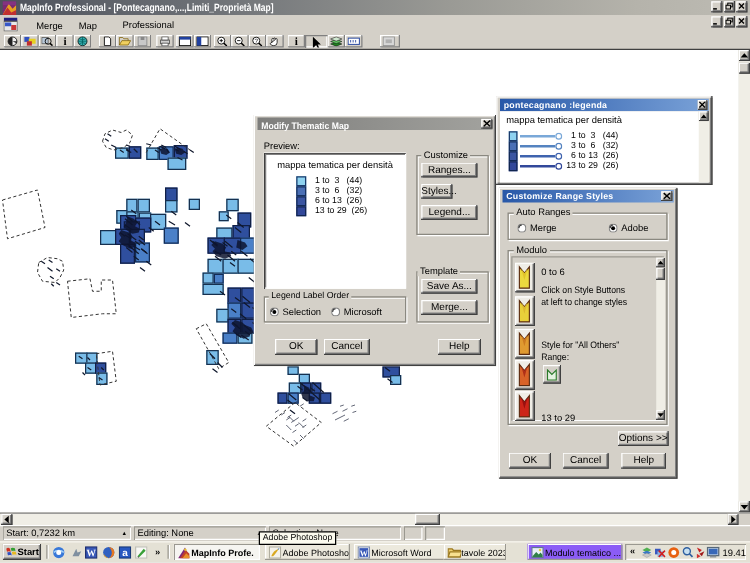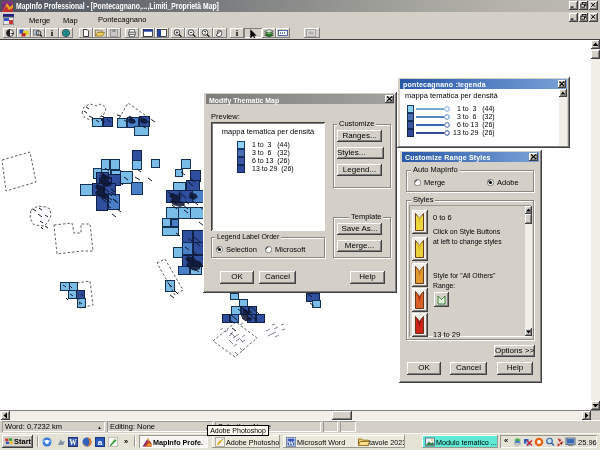--- a/index.html
+++ b/index.html
@@ -48,21 +48,21 @@
     <svg width="11" height="11" viewBox="0 0 11 11">
 <rect x="0" y="0" width="11" height="11" fill="#d4d0c8"></rect>
 <rect x="0" y="0" width="11" height="3" fill="#202080"></rect>
 <rect x="0" y="3" width="11" height="8" fill="#e8e8e8" stroke="#555"></rect>
 <rect x="1" y="4" width="5" height="3" fill="#3858c8"></rect>
 <rect x="6" y="6" width="4" height="4" fill="#c83838"></rect>
 </svg>
   </div>
 <div class="abs" style="left:29px;top:16px;font-size:7.5px;color:#000;">Merge</div>
 <div class="abs" style="left:63px;top:16px;font-size:7.5px;color:#000;">Map</div>
-<div class="abs" style="left:98px;top:15px;font-size:7.5px;color:#000;">Pontecagnano</div>
+<div class="abs" style="left:98px;top:15px;font-size:7.5px;color:#000;">Professional</div>
 <div class="abs btn" style="left:569px;top:13px;width:9px;height:9px;">
     <div style="position:absolute;left:0;top:0;width:100%;height:100%;font-size:7px;line-height:8px;text-align:center;font-weight:bold;color:#000;">
       <svg width="9" height="9">
         <rect x="1.5" y="5.5" width="3" height="1.2" fill="#000"></rect>
       </svg>
     </div>
   </div>
 <div class="abs btn" style="left:579px;top:13px;width:9px;height:9px;">
     <div style="position:absolute;left:0;top:0;width:100%;height:100%;font-size:7px;line-height:8px;text-align:center;font-weight:bold;color:#000;">
       <svg width="9" height="9">
@@ -376,21 +376,21 @@
     </svg>
   </div>
 <div class="abs btn" style="left:332px;top:411px;width:20px;height:9px;"></div>
 <div class="abs btn" style="left:582px;top:411px;width:9px;height:9px;">
     <svg width="9" height="9">
       <path d="M6.5 4.5 L3 1.5 V7.5 Z" fill="#000"></path>
     </svg>
   </div>
 <div class="abs" style="left:591px;top:411px;width:9px;height:9px;background:#d4d0c8;"></div>
 <div class="abs" style="left:0;top:420px;width:600px;height:13px;background:#d4d0c8;border-top:1px solid #fff;"></div>
-<div class="abs" style="left:2px;top:421px;width:103px;height:11px;box-shadow:inset 1px 1px 0 #9a9890,inset -1px -1px 0 #ffffff;font-size:7.5px;line-height:11px;color:#000;padding-left:3px;white-space:nowrap;overflow:hidden;">Word: 0,7232 km</div>
+<div class="abs" style="left:2px;top:421px;width:103px;height:11px;box-shadow:inset 1px 1px 0 #9a9890,inset -1px -1px 0 #ffffff;font-size:7.5px;line-height:11px;color:#000;padding-left:3px;white-space:nowrap;overflow:hidden;">Start: 0,7232 km</div>
 <div class="abs" style="left:97px;top:424px;font-size:5px;color:#000;transform:scale(0.9);">▲</div>
 <div class="abs" style="left:107px;top:421px;width:106px;height:11px;box-shadow:inset 1px 1px 0 #9a9890,inset -1px -1px 0 #ffffff;font-size:7.5px;line-height:11px;color:#000;padding-left:3px;white-space:nowrap;overflow:hidden;">Editing: None</div>
 <div class="abs" style="left:205px;top:424px;font-size:5px;color:#000;transform:scale(0.9);">▲</div>
 <div class="abs" style="left:215px;top:421px;width:106px;height:11px;box-shadow:inset 1px 1px 0 #9a9890,inset -1px -1px 0 #ffffff;font-size:7.5px;line-height:11px;color:#000;padding-left:3px;white-space:nowrap;overflow:hidden;">Selection: None</div>
 <div class="abs" style="left:323px;top:421px;width:15px;height:11px;box-shadow:inset 1px 1px 0 #9a9890,inset -1px -1px 0 #ffffff;font-size:7.5px;line-height:11px;color:#000;padding-left:3px;white-space:nowrap;overflow:hidden;"></div>
 <div class="abs" style="left:340px;top:421px;width:16px;height:11px;box-shadow:inset 1px 1px 0 #9a9890,inset -1px -1px 0 #ffffff;font-size:7.5px;line-height:11px;color:#000;padding-left:3px;white-space:nowrap;overflow:hidden;"></div>
 <div class="abs" style="left:0;top:433px;width:600px;height:17px;background:#e4e1d5;border-top:1px solid #f8f6f0;"></div>
 <div class="abs btn" style="left:2px;top:435px;width:31px;height:13px;">
     <div style="position:absolute;left:2px;top:1px;">
       <svg width="10" height="10" viewBox="0 0 10 10">
@@ -476,21 +476,21 @@
   </div>
 <div class="abs" style="left:355px;top:435px;width:50px;height:13px;background:#ece9dd;box-shadow:inset -1px -1px 0 #9a9890,inset 1px 1px 0 #fff;">
     <div style="position:absolute;left:3px;top:2px;">
       <svg width="11" height="10">
         <path d="M0.5 8.5 V2 h3.2 l1 1.2 h5.8 V8.5 Z" fill="#f0d070" stroke="#9a7820"></path>
         <path d="M0.5 8.5 L2 4.5 h9.5 L10 8.5 Z" fill="#f8e090" stroke="#9a7820"></path>
       </svg>
     </div>
     <div style="position:absolute;left:14px;top:2.5px;font-size:7.2px;white-space:nowrap;overflow:hidden;width:35px;">tavole 2023</div>
   </div>
-<div class="abs" style="left:422px;top:435px;width:76px;height:13px;background:#5eead4;box-shadow:inset -1px -1px 0 #9a9890,inset 1px 1px 0 #fff;">
+<div class="abs" style="left:422px;top:435px;width:76px;height:13px;background:#8b5cf6;box-shadow:inset -1px -1px 0 #9a9890,inset 1px 1px 0 #fff;">
     <div style="position:absolute;left:3px;top:2px;">
       <svg width="10" height="10">
         <rect x="0.5" y="1" width="9" height="8" fill="#e8f0f8" stroke="#607890"></rect>
         <path d="M1 8 L4 4.5 L6 6.5 L7.5 5 L9 7 V8.5 H1 Z" fill="#308048"></path>
         <circle cx="7" cy="3" r="1" fill="#e8d040"></circle>
       </svg>
     </div>
     <div style="position:absolute;left:14px;top:2.5px;font-size:7.2px;white-space:nowrap;overflow:hidden;width:61px;">Modulo tematico ...</div>
   </div>
 <div class="abs" style="left:500px;top:435px;width:97px;height:13px;box-shadow:inset 1px 1px 0 #9a9890,inset -1px -1px 0 #fff;"></div>
@@ -528,21 +528,21 @@
       <path d="M1.5 6 L4.5 8 L1.5 9.5 Z" fill="#d03030"></path>
     </svg>
   </div>
 <div class="abs" style="left:565px;top:437px;width:11px;height:10px;">
     <svg width="11" height="10">
       <rect x="1" y="1" width="9" height="6.5" fill="#c8d8e8" stroke="#586878"></rect>
       <rect x="2" y="2" width="7" height="4.5" fill="#3868b8"></rect>
       <rect x="3" y="7.5" width="5" height="1.5" fill="#889098"></rect>
     </svg>
   </div>
-<div class="abs" style="left:578px;top:438px;font-size:7.5px;color:#000;">25.96</div>
+<div class="abs" style="left:578px;top:438px;font-size:7.5px;color:#000;">19.41</div>
 <div class="abs" style="left:207px;top:425px;width:62px;height:11px;background:#fcfbef;border:1px solid #000;font-size:7px;line-height:10px;text-align:center;color:#000;z-index:60;">Adobe Photoshop</div>
 <div class="abs raised" style="left:203px;top:92px;width:194px;height:201px;"></div>
 <div class="abs" style="left:206px;top:94px;width:188px;height:10px;background:linear-gradient(to right,#7e7e7c,#a2a29e);"></div>
 <div class="abs" style="left:209px;top:95.5px;font-size:7.5px;font-weight:bold;color:#fff;white-space:nowrap;transform:scaleX(0.92);transform-origin:0 0;">Modify Thematic Map</div>
 <div class="abs btn" style="left:385px;top:95px;width:9px;height:8px;">
     <svg width="9" height="8">
       <path d="M2 1.5 L7 6 M7 1.5 L2 6" stroke="#000" stroke-width="1.1"></path>
     </svg>
   </div>
 <div class="abs" style="left:211px;top:112px;font-size:7.5px;color:#000;">Preview:</div>
@@ -552,24 +552,24 @@
 <div class="abs" style="left:252px;top:141px;font-size:7px;color:#000;white-space:nowrap;"> 1 to&nbsp;&nbsp;3&nbsp;&nbsp;&nbsp;(44)</div>
 <div class="abs" style="left:237px;top:149px;width:8px;height:8px;background:#4a6fb5;border:1px solid #15305e;"></div>
 <div class="abs" style="left:252px;top:149px;font-size:7px;color:#000;white-space:nowrap;"> 3 to&nbsp;&nbsp;6&nbsp;&nbsp;&nbsp;(32)</div>
 <div class="abs" style="left:237px;top:157px;width:8px;height:8px;background:#3a55a2;border:1px solid #122a56;"></div>
 <div class="abs" style="left:252px;top:157px;font-size:7px;color:#000;white-space:nowrap;"> 6 to 13&nbsp;&nbsp;(26)</div>
 <div class="abs" style="left:237px;top:165px;width:8px;height:8px;background:#32489a;border:1px solid #102550;"></div>
 <div class="abs" style="left:252px;top:165px;font-size:7px;color:#000;white-space:nowrap;">13 to 29&nbsp;&nbsp;(26)</div>
 <div class="abs group" style="left:333px;top:124px;width:58px;height:64px;"></div>
 <div class="abs gl" style="left:337px;top:120px;font-size:7.5px;">Customize</div>
 <div class="abs btn" style="left:337px;top:130px;width:45px;height:12px;font-size:8px;text-align:center;line-height:11px;color:#000;">Ranges...</div>
-<div class="abs btn" style="left:337px;top:147px;width:47px;height:12px;font-size:8px;text-align:left;line-height:11px;color:#000;">Styles...</div>
+<div class="abs btn" style="left:337px;top:147px;width:25px;height:12px;font-size:8px;text-align:center;line-height:11px;color:#000;">Styles...</div>
 <div class="abs btn" style="left:337px;top:164px;width:45px;height:12px;font-size:8px;text-align:center;line-height:11px;color:#000;">Legend...</div>
 <div class="abs group" style="left:333px;top:217px;width:58px;height:41px;"></div>
-<div class="abs gl" style="left:349px;top:213px;font-size:7.5px;">Template</div>
+<div class="abs gl" style="left:334px;top:213px;font-size:7.5px;">Template</div>
 <div class="abs btn" style="left:337px;top:223px;width:45px;height:12px;font-size:8px;text-align:center;line-height:11px;color:#000;">Save As...</div>
 <div class="abs btn" style="left:337px;top:240px;width:45px;height:12px;font-size:8px;text-align:center;line-height:11px;color:#000;">Merge...</div>
 <div class="abs group" style="left:211px;top:237px;width:114px;height:21px;"></div>
 <div class="abs gl" style="left:215px;top:233px;font-size:7px;">Legend Label Order</div>
 <div class="abs" style="left:216px;top:246px;width:7px;height:7px;">
     <svg width="7" height="7">
       <circle cx="3.5" cy="3.5" r="3.2" fill="#fff" stroke="#808080"></circle>
       <path d="M1 3.5 A2.8 2.8 0 0 1 3.5 1" fill="none" stroke="#404040"></path>
       <circle cx="3.5" cy="3.5" r="1.6" fill="#000"></circle>
     </svg>
@@ -635,38 +635,38 @@
 <div class="abs" style="left:453px;top:129px;font-size:7px;color:#000;white-space:nowrap;">13 to 29&nbsp;&nbsp;(26)</div>
 <div class="abs raised" style="left:399px;top:150px;width:143px;height:233px;"></div>
 <div class="abs" style="left:402px;top:152px;width:137px;height:10px;background:linear-gradient(to right,#2858a8,#7aa2d8);"></div>
 <div class="abs" style="left:405px;top:153.5px;font-size:7px;font-weight:bold;color:#fff;letter-spacing:0.2px;">Customize Range Styles</div>
 <div class="abs btn" style="left:529px;top:153px;width:9px;height:8px;">
     <svg width="9" height="8">
       <path d="M2 1.5 L7 6 M7 1.5 L2 6" stroke="#000" stroke-width="1.1"></path>
     </svg>
   </div>
 <div class="abs group" style="left:406px;top:170px;width:128px;height:22px;"></div>
-<div class="abs gl" style="left:411px;top:166px;font-size:7.5px;">Auto MapInfo</div>
+<div class="abs gl" style="left:411px;top:166px;font-size:7.5px;">Auto Ranges</div>
 <div class="abs" style="left:414px;top:179px;width:7px;height:7px;">
     <svg width="7" height="7">
       <circle cx="3.5" cy="3.5" r="3.2" fill="#fff" stroke="#808080"></circle>
       <path d="M1 3.5 A2.8 2.8 0 0 1 3.5 1" fill="none" stroke="#404040"></path>
     </svg>
   </div>
 <div class="abs" style="left:424px;top:178px;font-size:7.5px;color:#000;">Merge</div>
 <div class="abs" style="left:487px;top:179px;width:7px;height:7px;">
     <svg width="7" height="7">
       <circle cx="3.5" cy="3.5" r="3.2" fill="#fff" stroke="#808080"></circle>
       <path d="M1 3.5 A2.8 2.8 0 0 1 3.5 1" fill="none" stroke="#404040"></path>
       <circle cx="3.5" cy="3.5" r="1.6" fill="#000"></circle>
     </svg>
   </div>
 <div class="abs" style="left:497px;top:178px;font-size:7.5px;color:#000;">Adobe</div>
 <div class="abs group" style="left:406px;top:200px;width:128px;height:140px;"></div>
-<div class="abs gl" style="left:411px;top:196px;font-size:7.5px;">Styles</div>
+<div class="abs gl" style="left:411px;top:196px;font-size:7.5px;">Modulo</div>
 <div class="abs" style="left:409px;top:205px;width:122px;height:132px;box-shadow:inset 1px 1px 0 #9a9890,inset -1px -1px 0 #fff;"></div>
 <div class="abs btn" style="left:412px;top:210px;width:16px;height:24px;background:#efede6;">
     <div style="position:absolute;left:2px;top:2px;">
       <svg width="11" height="20">
         <path d="M1.5 1.5 L5.5 6.5 L9.5 1.5 V18.5 H1.5 Z" fill="#ecd83e" stroke="#5a2a10" stroke-width="0.9"></path>
         <path d="M3 3 L5.5 6.5 L8 3 L5.5 12 Z" fill="#e0c22a" stroke="none"></path>
       </svg>
     </div>
   </div>
 <div class="abs btn" style="left:412px;top:237px;width:16px;height:24px;background:#efede6;">

